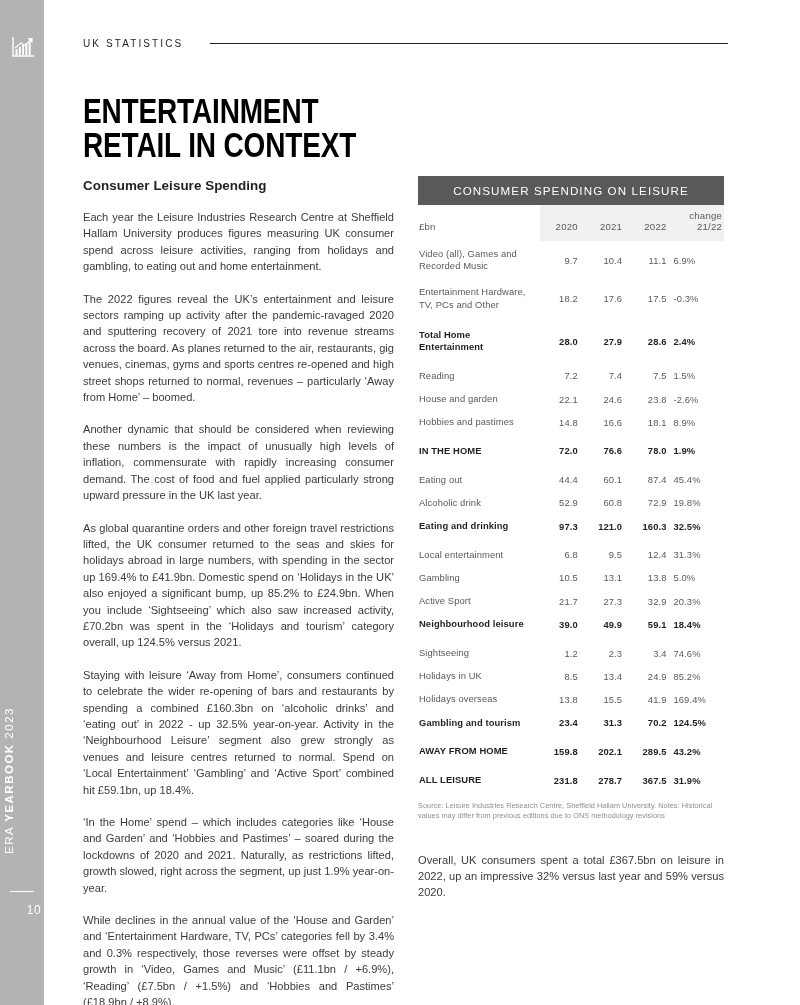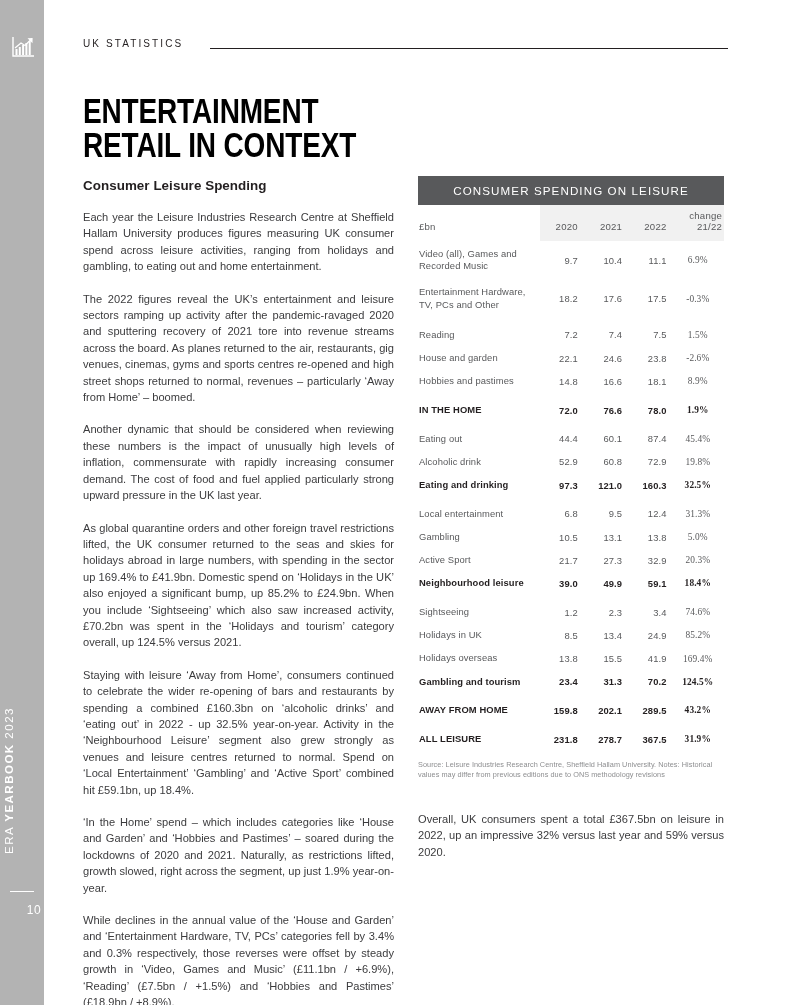--- a/index.html
+++ b/index.html
@@ -67,21 +67,21 @@
     letter-spacing: 0.5px;
   }
 
   
   .kicker-wrap {
     position: absolute;
     left: 83px;
     top: 38px;
     width: 645px;
     display: flex;
-    align-items: flex-end;
+    align-items: center;
     gap: 16px;
   }
   .kicker {
     font-size: 10px;
     letter-spacing: 2.1px;
     color: #231f20;
     white-space: nowrap;
     font-weight: 400;
   }
   .kicker-line {
@@ -195,24 +195,23 @@
     line-height: 12.2px;
     padding-right: 4px;
   }
   tbody td.num {
     text-align: right;
     padding-right: 7px;
     white-space: nowrap;
     margin-top: 32px;
   }
   tbody td.chg {
-    text-align: center;
+    text-align: left;
     padding-right: 2px;
     white-space: nowrap;
-    font-family: Liberation Serif, serif;
   }
   tbody tr.bold td {
     font-weight: 700;
     color: #231f20;
   }
   tbody tr.gap td {
     padding-top: 11px;
   }
   tbody tr.tall td {
     padding-top: 7px;
@@ -312,20 +311,27 @@
           <td class="num">11.1</td>
           <td class="chg">6.9%</td>
         </tr>
         <tr class="tall">
           <td class="lbl">Entertainment Hardware, TV, PCs and Other</td>
           <td class="num">18.2</td>
           <td class="num">17.6</td>
           <td class="num">17.5</td>
           <td class="chg">-0.3%</td>
         </tr>
+        <tr class="bold gap">
+          <td class="lbl">Total Home Entertainment</td>
+          <td class="num">28.0</td>
+          <td class="num">27.9</td>
+          <td class="num">28.6</td>
+          <td class="chg">2.4%</td>
+        </tr>
         <tr class="gap">
           <td class="lbl">Reading</td>
           <td class="num">7.2</td>
           <td class="num">7.4</td>
           <td class="num">7.5</td>
           <td class="chg">1.5%</td>
         </tr>
         <tr class="">
           <td class="lbl">House and garden</td>
           <td class="num">22.1</td>

